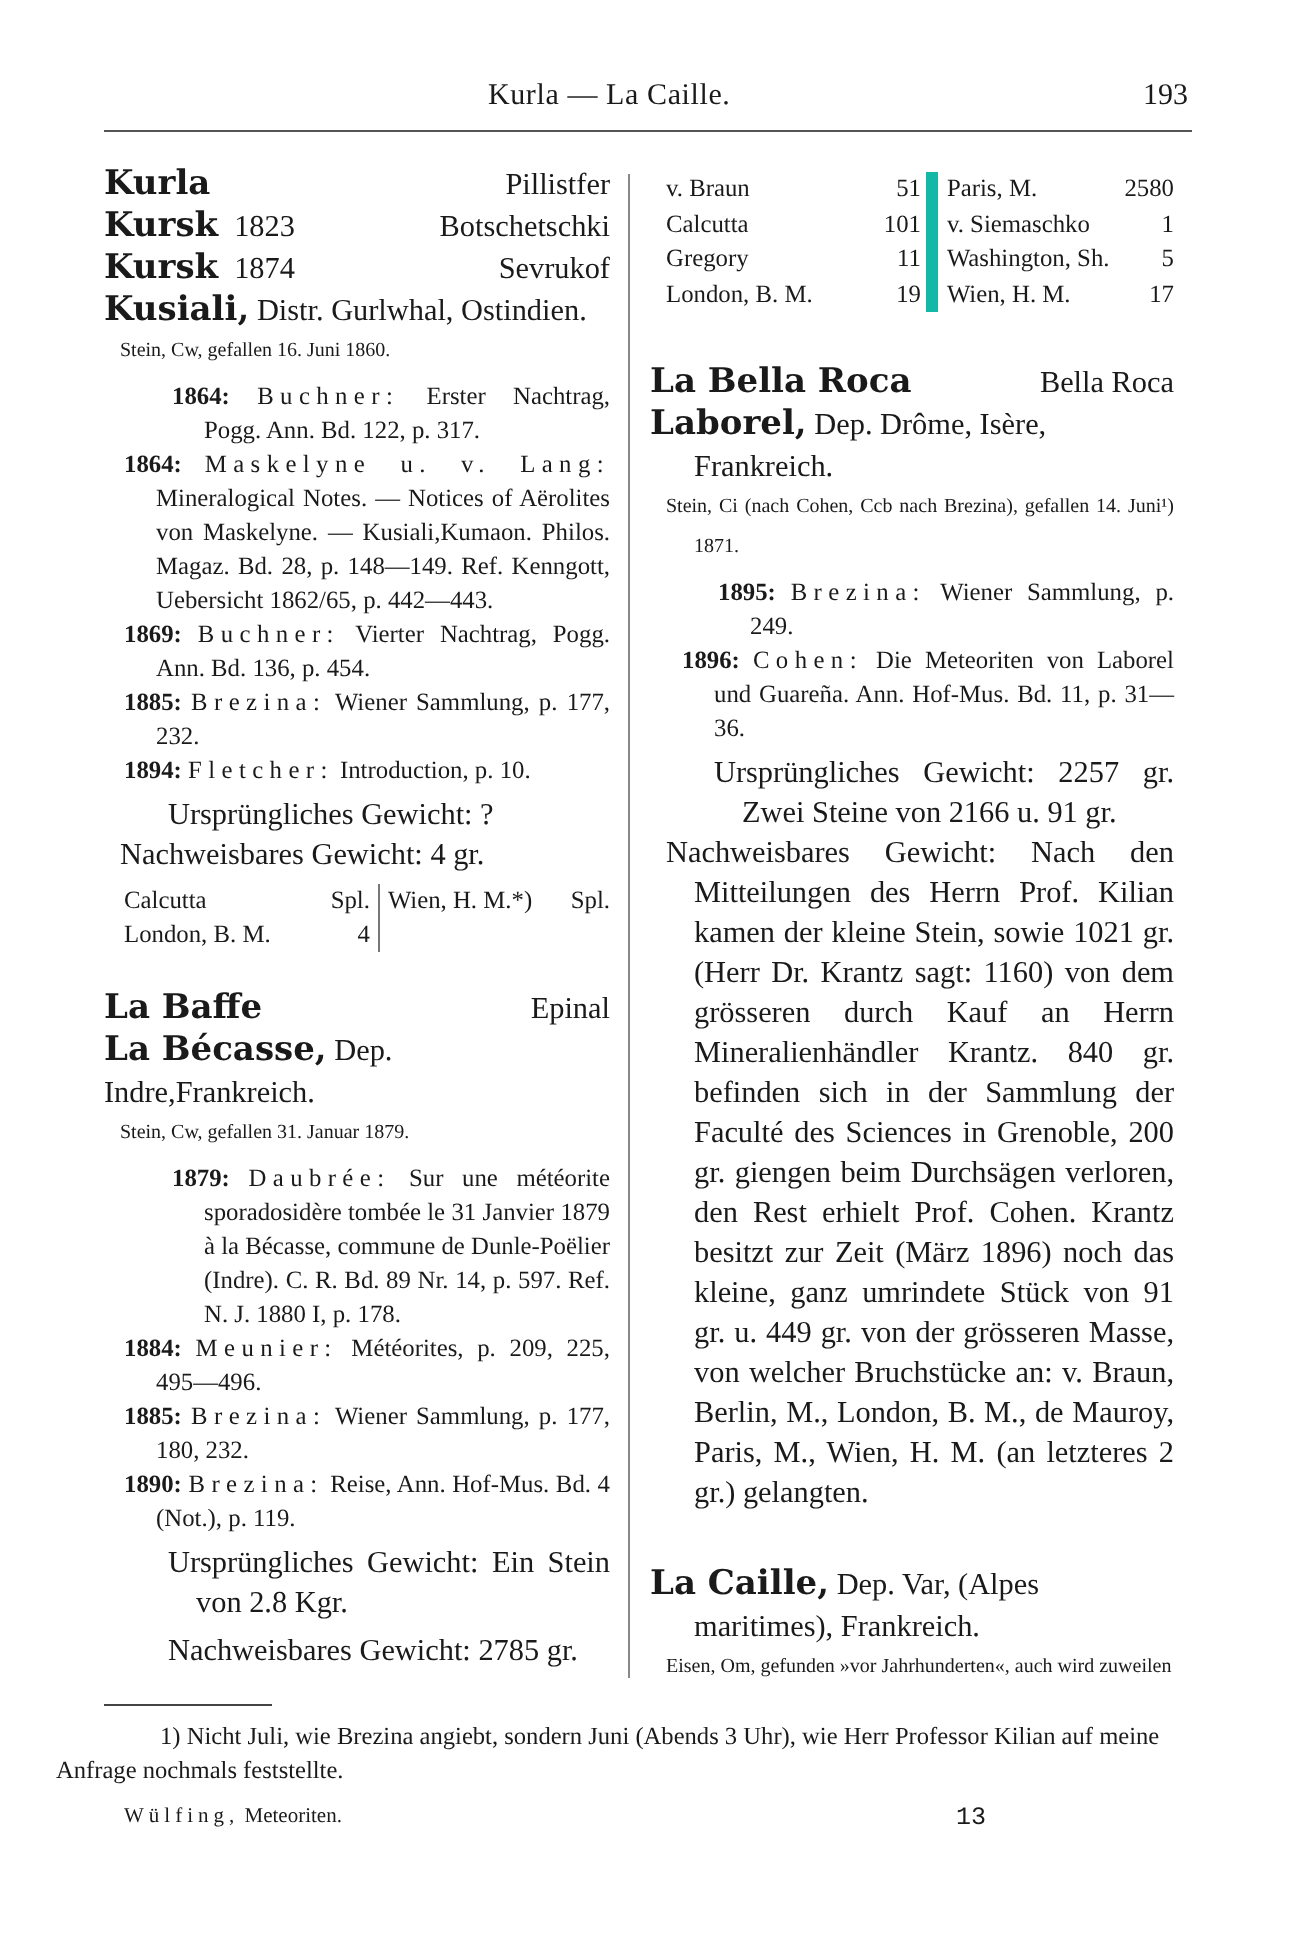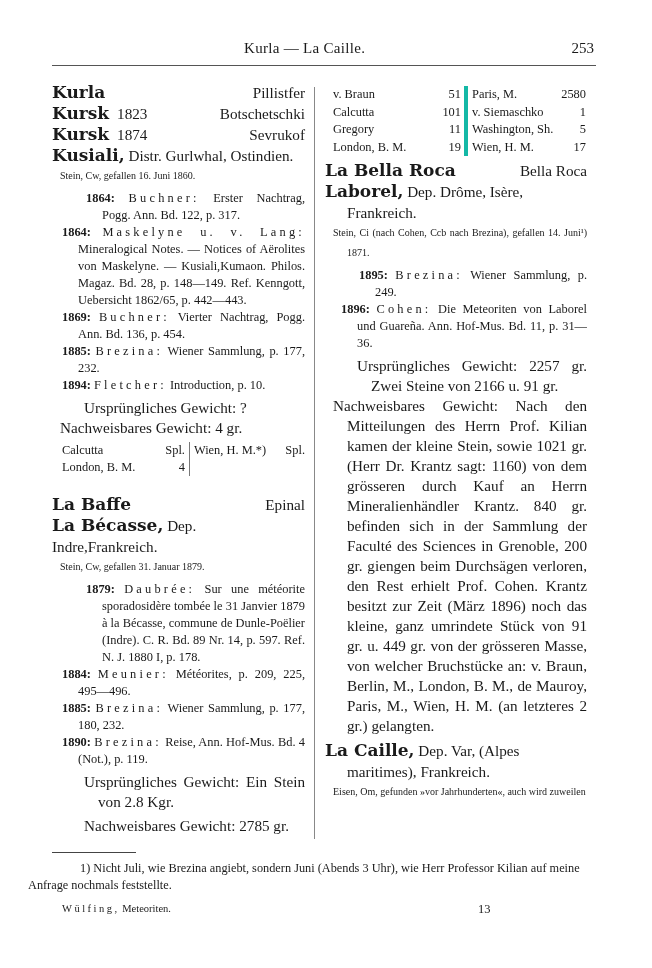--- a/index.html
+++ b/index.html
@@ -21,49 +21,49 @@
   .entry b { font-family: "DejaVu Serif", serif; font-weight: bold; font-size: 17px; }
   .entry .yr { margin-left: 8px; }
   .entry.block { display: block; text-indent: 0; }
   .hang { padding-left: 14px; text-indent: -14px; }
   .fall { font-size: 10px; line-height: 20px; padding-left: 22px; text-indent: -14px; margin-top: 0px; text-align: justify; }
   .lit { font-size: 12.4px; line-height: 17px; padding-left: 26px; text-indent: -16px; text-align: justify; }
   .lit .yr { font-weight: bold; font-family: "Liberation Serif", serif; }
   .lit .auth { letter-spacing: 3.2px; }
   .weight { font-size: 15.2px; line-height: 20px; padding-left: 22px; text-indent: -14px; text-align: justify; }
   .gap4 { margin-top: 4px; margin-left: 24px; }
-  .gap12 { margin-top: 4px; }
+  .gap12 { margin-top: 25px; }
   .gap16 { margin-top: 18px; }
 
   .coll { display: flex; font-size: 12.4px; line-height: 17px; margin-left: 10px; }
   .coll .half { display: flex; flex-direction: column; }
   .coll .row { display: flex; justify-content: space-between; }
   .coll .left-half { padding-right: 4px; border-right: 1px solid #777; }
   .coll .right-half { padding-left: 4px; }
 
   .rcoll { display: flex; font-size: 12.4px; line-height: 17.5px; margin-left: 8px; }
-  .rcoll .left-half { width: 128px; padding-right: 3px; border-right: 4px solid #14b8a6; }
+  .rcoll .left-half { width: 128px; padding-right: 3px; border-right: 6px solid #14b8a6; }
   .rcoll .right-half { width: 114px; padding-left: 4px; }
   .rcoll .row { display: flex; justify-content: space-between; }
 
   .foot-rule { position: absolute; left: 52px; top: 852px; width: 84px; height: 1px; background: #444; }
   .footnote { position: absolute; left: 28px; top: 860px; width: 590px; font-size: 12.3px; line-height: 16.5px; font-family: "Liberation Serif", serif; }
   .footnote .first { padding-left: 52px; }
   .sig { position: absolute; left: 62px; top: 903px; font-size: 10.5px; font-family: "Liberation Serif", serif; }
   .sig .spaced { letter-spacing: 2.5px; text-align: right; }
-  .sheet-no { position: absolute; left: 478px; top: 902px; font-size: 12.5px; font-family: Liberation Serif, serif; }
+  .sheet-no { position: absolute; left: 478px; top: 902px; font-size: 12.5px; font-family: Liberation Mono, monospace; }
 </style>
 </head>
 <body>
 
 <div class="page">
 
   <div class="run-head">
     <span class="run-title">Kurla — La Caille.</span>
-    <span class="run-page">253</span>
+    <span class="run-page">193</span>
   </div>
   <div class="head-rule"></div>
   <div class="col-divider"></div>
 
   <div class="col col-left">
 
     <div class="entry">
       <span><b>Kurla</b></span>
       <span>Pillistfer</span>
     </div>

